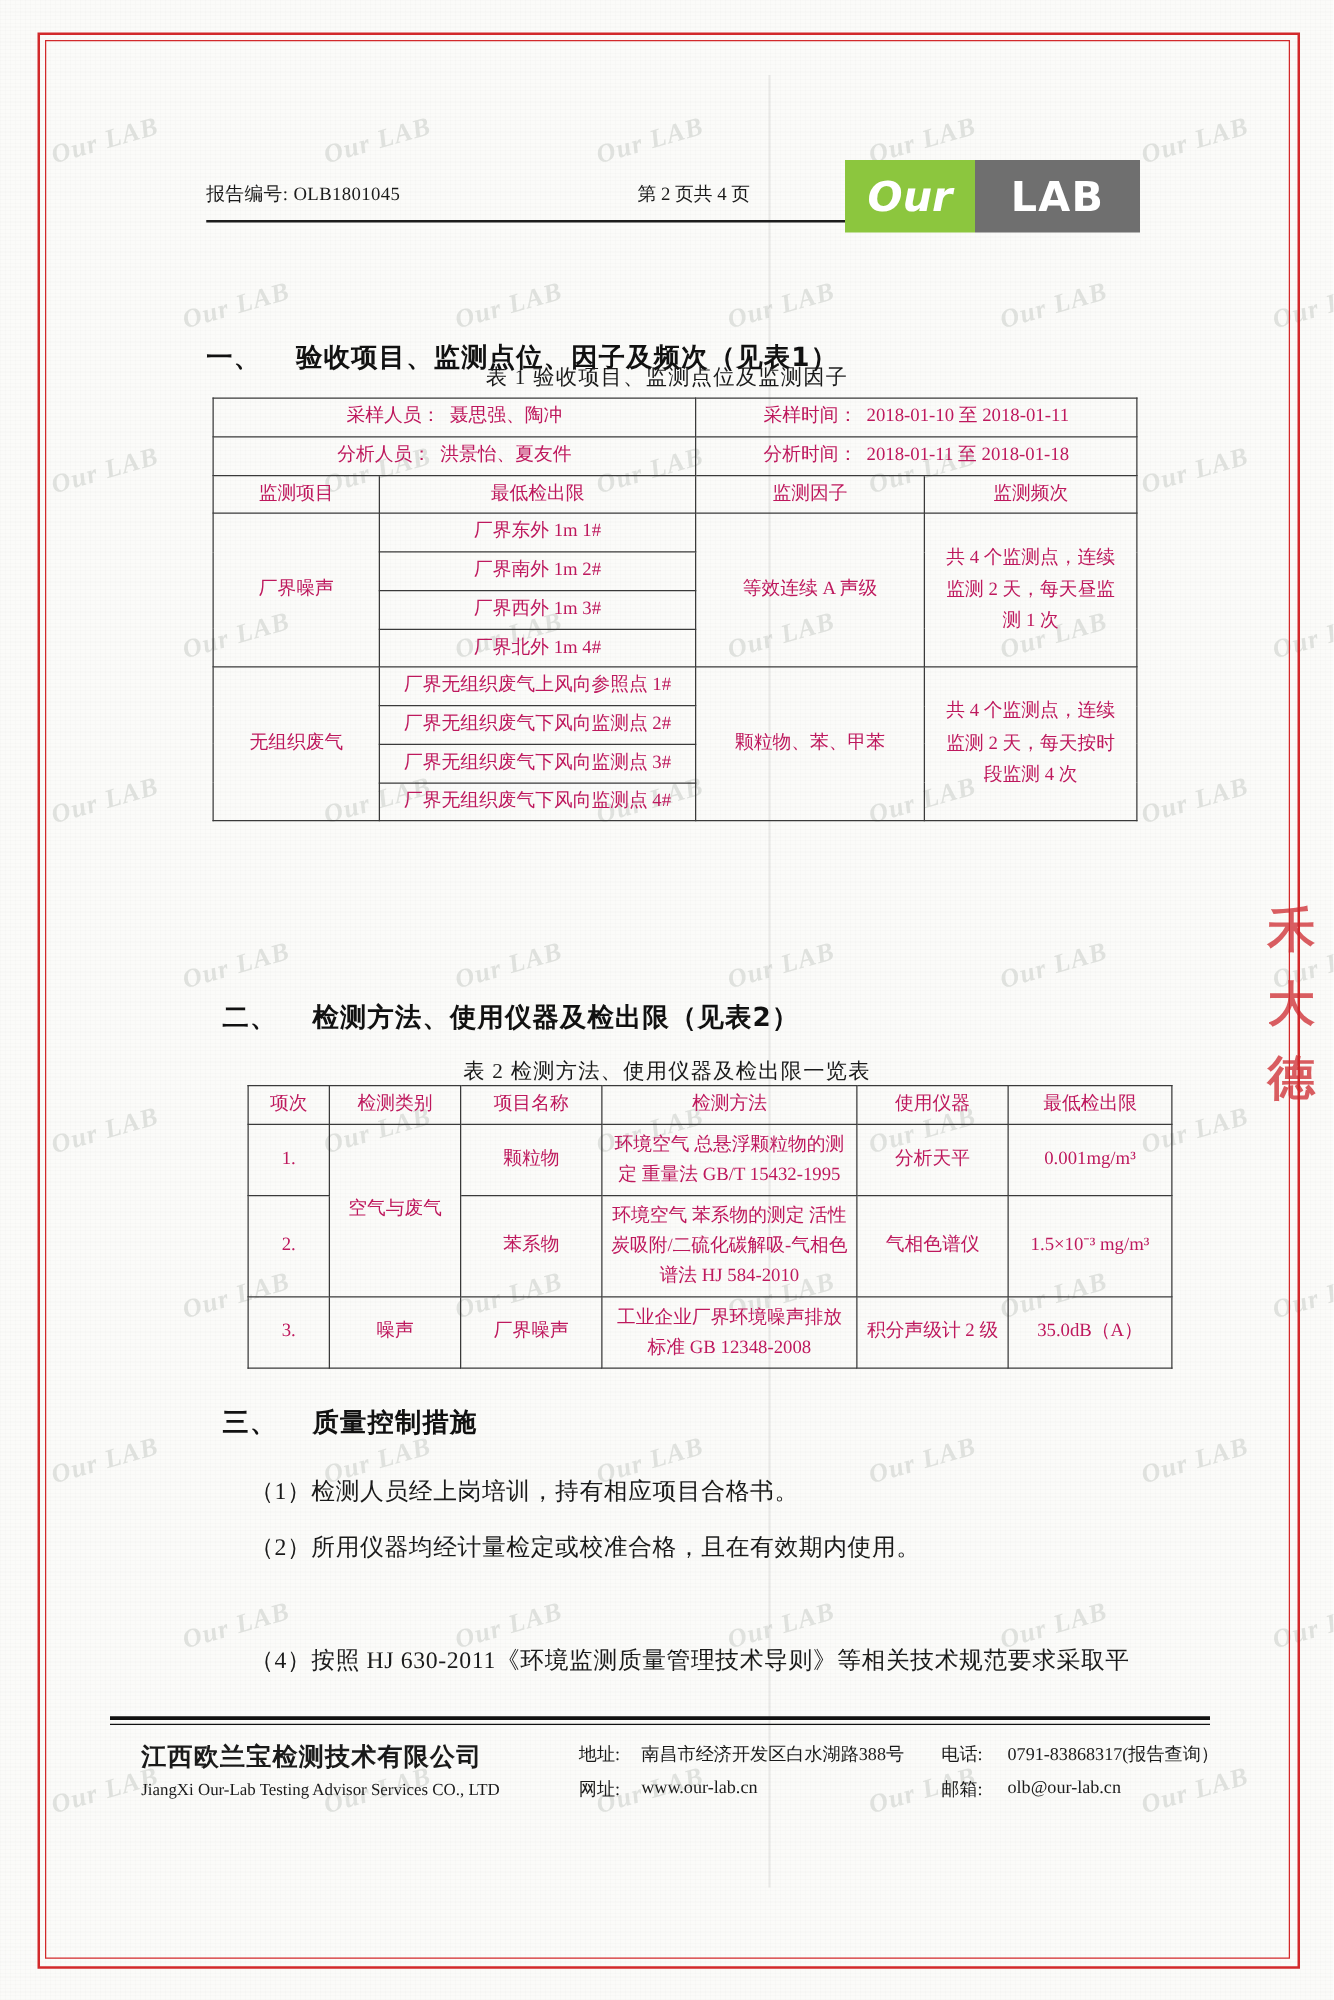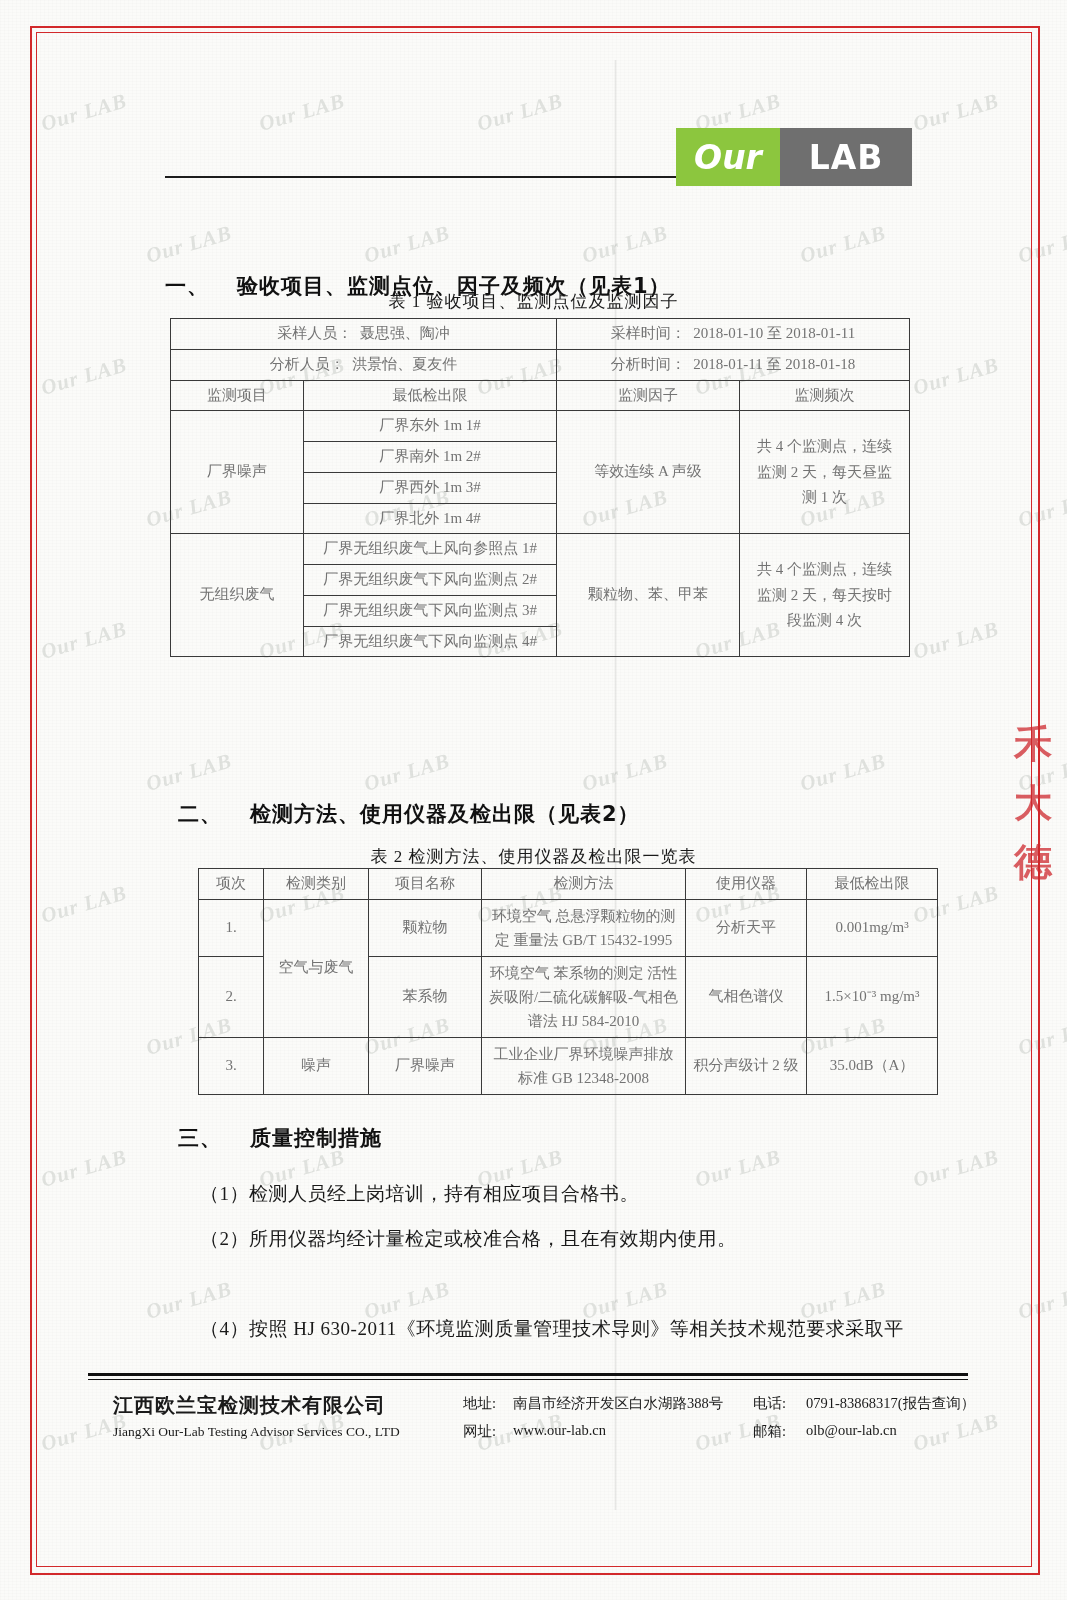--- a/index.html
+++ b/index.html
@@ -173,21 +173,21 @@
     text-align: center;
     font-size: 17px;
     letter-spacing: 1px;
   }
 
   
   table.doc {
     position: absolute;
     border-collapse: collapse;
     font-size: 15px;
-    color: #737373;
+    color: #be185d;
   }
   table.doc td {
     border: 1px solid #3a3a3a;
     padding: 4px 6px;
     text-align: center;
     vertical-align: middle;
     line-height: 1.45;
   }
   td.left { text-align: left; padding-left: 10px; }
 
@@ -328,20 +328,27 @@
       <div class="wm" style="left: 476px; top: 1420px;">Our LAB</div>
       <div class="wm" style="left: 694px; top: 1420px;">Our LAB</div>
       <div class="wm" style="left: 912px; top: 1420px;">Our LAB</div>
     </div>
 
   <div class="red-border-outer"></div>
   <div class="red-border-inner"></div>
 
   <div class="content">
 
+    <div class="hdr">
+      <div class="report-no">
+        <span>报告编号:</span>
+        <span>OLB1801045</span>
+      </div>
+      <div class="page-no">第 2 页共 4 页</div>
+    </div>
     <div class="hdr-rule"></div>
 
     <div class="logo">
       <div class="our">Our</div>
       <div class="lab">LAB</div>
     </div>
 
     <div class="sec-h" style="left:165px; top:236px;margin-top:36px;">
       <span class="sec-num">一、</span><span>验收项目、监测点位、因子及频次（见表1）</span>
     </div>

